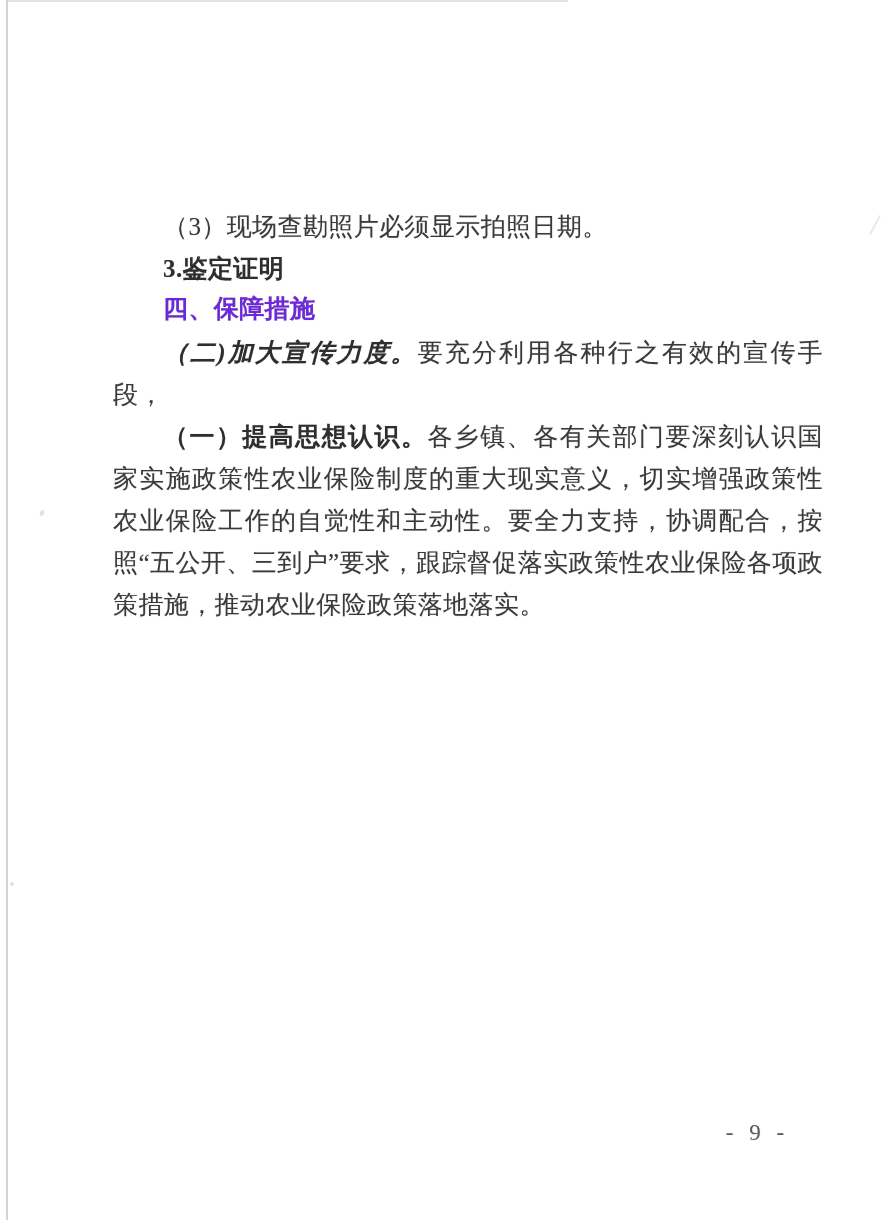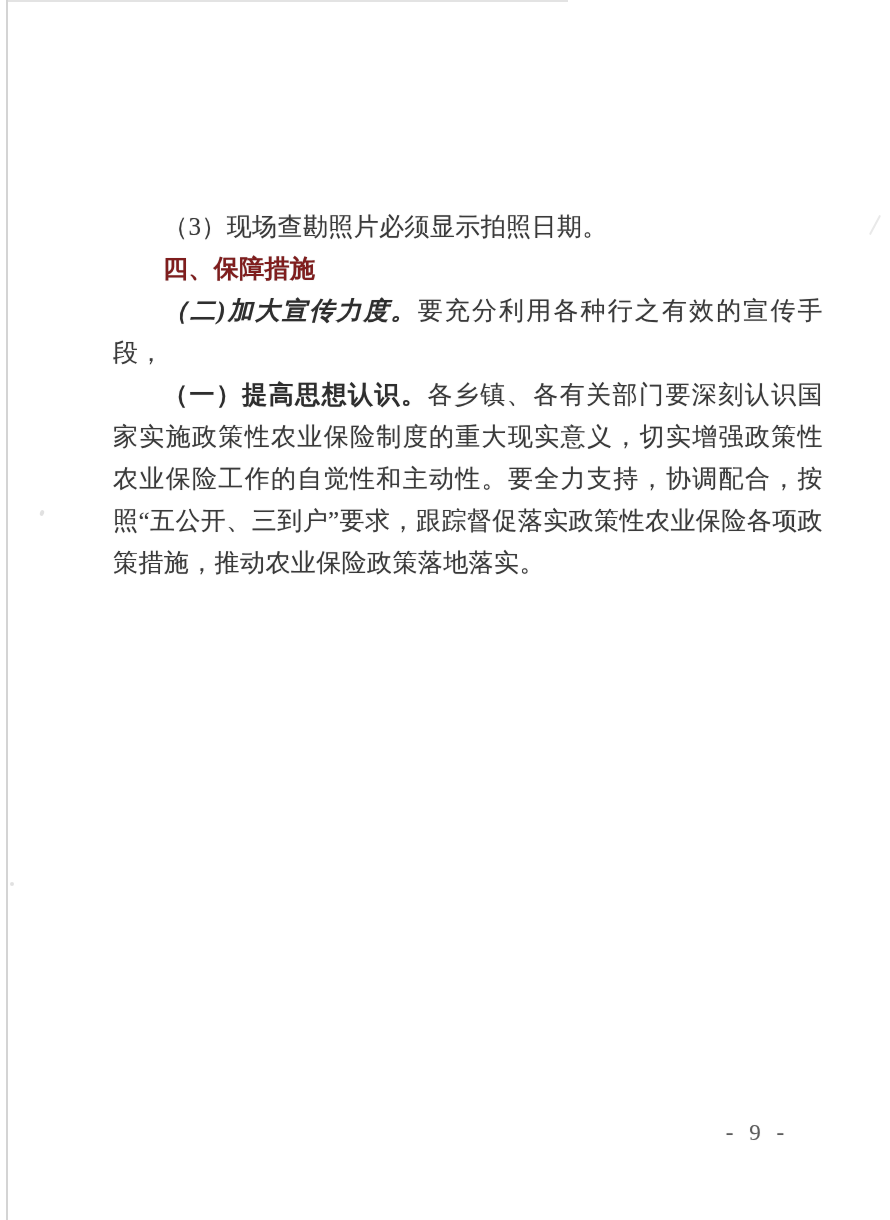--- a/index.html
+++ b/index.html
@@ -33,22 +33,22 @@
     letter-spacing: 0.4px;
     color: #3a3a3a;
     text-align: justify;
     text-shadow: 0 0 1px rgba(70,70,70,0.35);
     margin-top: 45px;
   }
   p.para { margin: 0; text-indent: 2em; }
   p.heading-bold { font-weight: bold; color: #2e2e2e; }
   p.heading-hei  {
     font-weight: bold;
-    font-family: Liberation Serif, serif;
-    color: #7f1d1d;
+    font-family: Liberation Mono, monospace;
+    color: #6d28d9;
   }
   .lead { font-weight: bold; color: #2e2e2e; }
   p.lead-italic .lead { font-style: italic; }
   .page-number {
     position: absolute;
     left: 700px; top: 1120px;
     width: 115px;
     text-align: center;
     font-size: 23px;
     letter-spacing: 5px;
@@ -60,18 +60,19 @@
 <body>
 
 <div class="scan-edge-left"></div>
 <div class="scan-edge-top"></div>
 <div class="artifact a1"></div>
 <div class="artifact a2"></div>
 <div class="artifact a3"></div>
 
 <div class="content">
     <p class="para body"><span>（3）现场查勘照片必须显示拍照日期。</span></p>
+    <p class="para heading-bold"><span>3.鉴定证明</span></p>
     <p class="para heading-hei"><span>四、保障措施</span></p>
     <p class="para lead-italic"><span class="lead">（二)加大宣传力度。</span><span>要充分利用各种行之有效的宣传手段，</span></p>
     <p class="para lead-normal"><span class="lead">（一）提高思想认识。</span><span>各乡镇、各有关部门要深刻认识国家实施政策性农业保险制度的重大现实意义，切实增强政策性农业保险工作的自觉性和主动性。要全力支持，协调配合，按照“五公开、三到户”要求，跟踪督促落实政策性农业保险各项政策措施，推动农业保险政策落地落实。</span></p>
   </div>
 
 <div class="page-number">- 9 -</div>
 
 </body></html>

